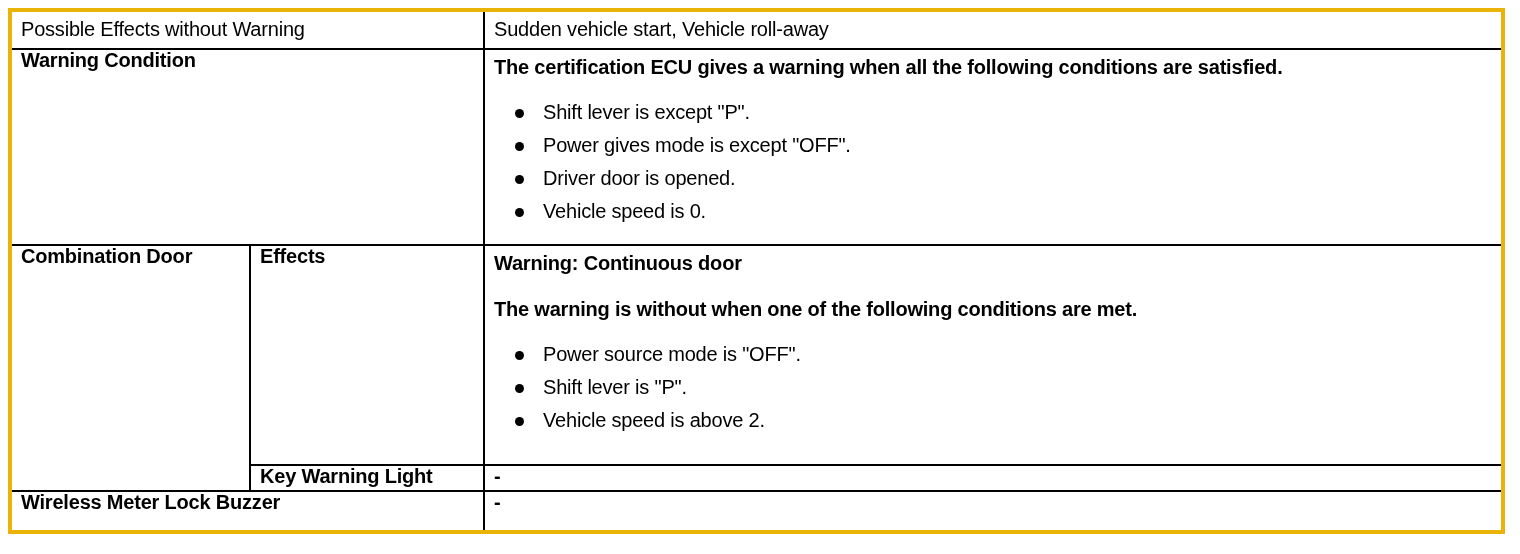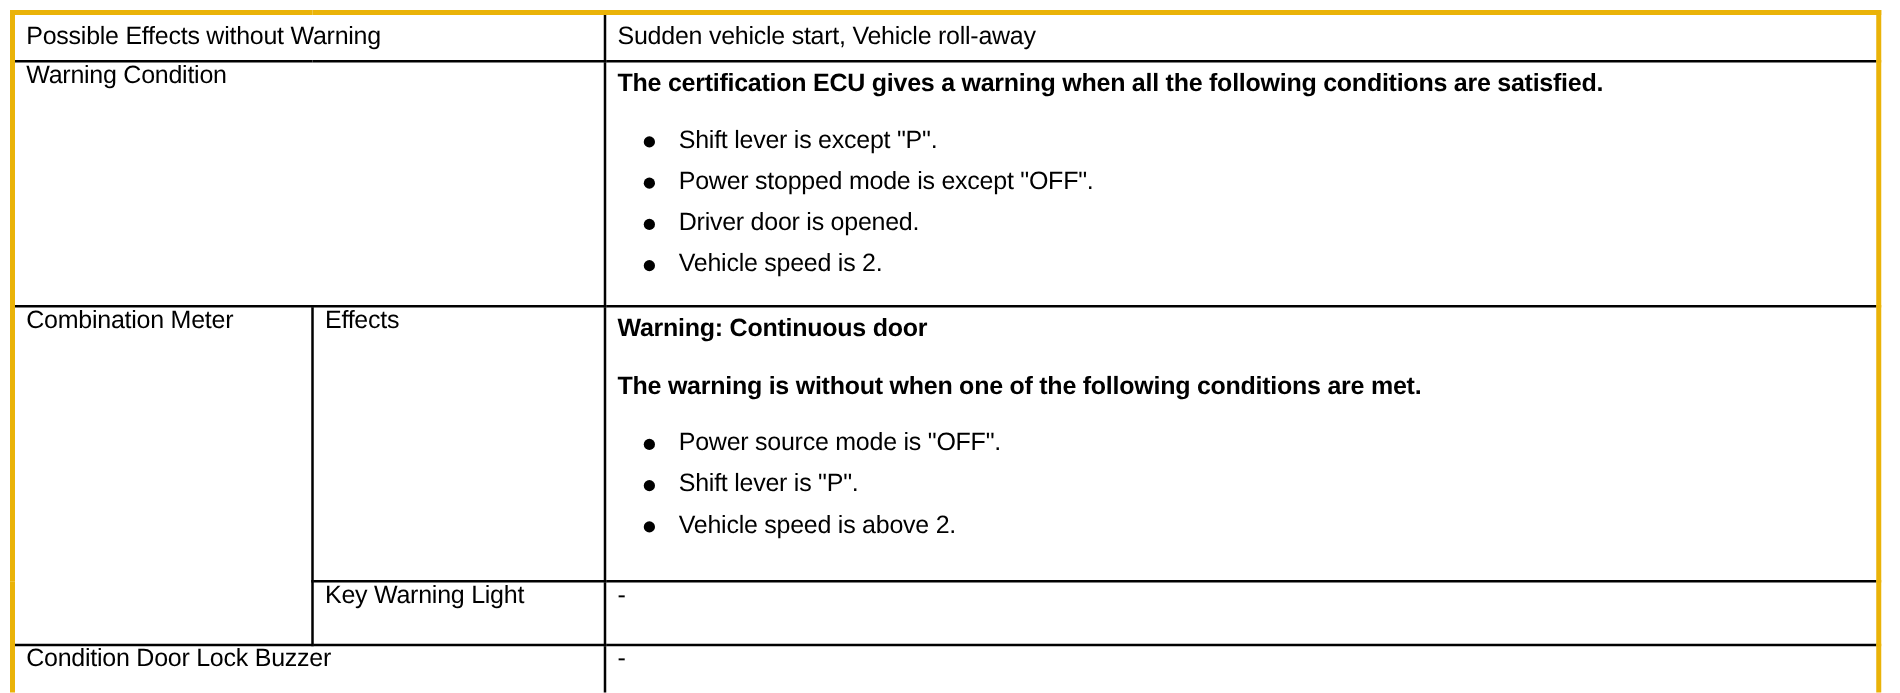--- a/index.html
+++ b/index.html
@@ -55,20 +55,21 @@
     white-space: nowrap;
   }
 
   .cell-mid {
     display: flex;
     align-items: center;
     height: 100%;
     box-sizing: border-box;
     padding: 0 7px 0 9px;
     white-space: nowrap;
+    font-weight: bold;
   }
 
   .para {
     margin: 0;
     padding: 0;
     white-space: nowrap;
     font-weight: bold;
   }
 
   .gap-sm { height: 19px; }
@@ -96,21 +97,21 @@
   }
 
   .dash {
     white-space: nowrap;
   }
 
   
   .r-effects { height: 39px; }
   .r-cond    { height: 196px; }
   .r-buzzer  { height: 220px; }
-  .r-keylamp { height: 51px; }
+  .r-keylamp { height: 26px; }
   .r-wireless{ height: 41px; }
 </style>
 </head>
 <body>
 
 <div class="sheet">
 
   <table class="spec">
     <colgroup>
       <col class="col-a">
@@ -138,39 +139,39 @@
           <div class="cell">
             <p class="para">The certification ECU gives a warning when all the following conditions are satisfied.</p>
             <div class="gap-sm"></div>
             <ul class="bullets">
               <li>
                 <span class="bullet-dot"></span>
                 <span>Shift lever is except "P".</span>
               </li>
               <li>
                 <span class="bullet-dot"></span>
-                <span>Power stopped mode is except "OFF".</span>
+                <span>Power gives mode is except "OFF".</span>
               </li>
               <li>
                 <span class="bullet-dot"></span>
                 <span>Driver door is opened.</span>
               </li>
               <li>
                 <span class="bullet-dot"></span>
-                <span>Vehicle speed is 2.</span>
+                <span>Vehicle speed is 0.</span>
               </li>
             </ul>
           </div>
         </td>
       </tr>
 
       <tr class="r-buzzer">
         <td class="col-a" rowspan="2">
           <div class="cell-mid">
-            <span>Combination Meter</span>
+            <span>Combination Door</span>
           </div>
         </td>
         <td class="col-b">
           <div class="cell-mid">
             <span>Effects</span>
           </div>
         </td>
         <td class="col-c">
           <div class="cell">
             <p class="para">Warning: Continuous door</p>
@@ -204,21 +205,21 @@
         <td class="col-c">
           <div class="cell-mid">
             <span class="dash">-</span>
           </div>
         </td>
       </tr>
 
       <tr class="r-wireless">
         <td colspan="2" class="col-ab">
           <div class="cell-mid">
-            <span>Condition Door Lock Buzzer</span>
+            <span>Wireless Meter Lock Buzzer</span>
           </div>
         </td>
         <td class="col-c">
           <div class="cell-mid">
             <span class="dash">-</span>
           </div>
         </td>
       </tr>
 
     </tbody>

